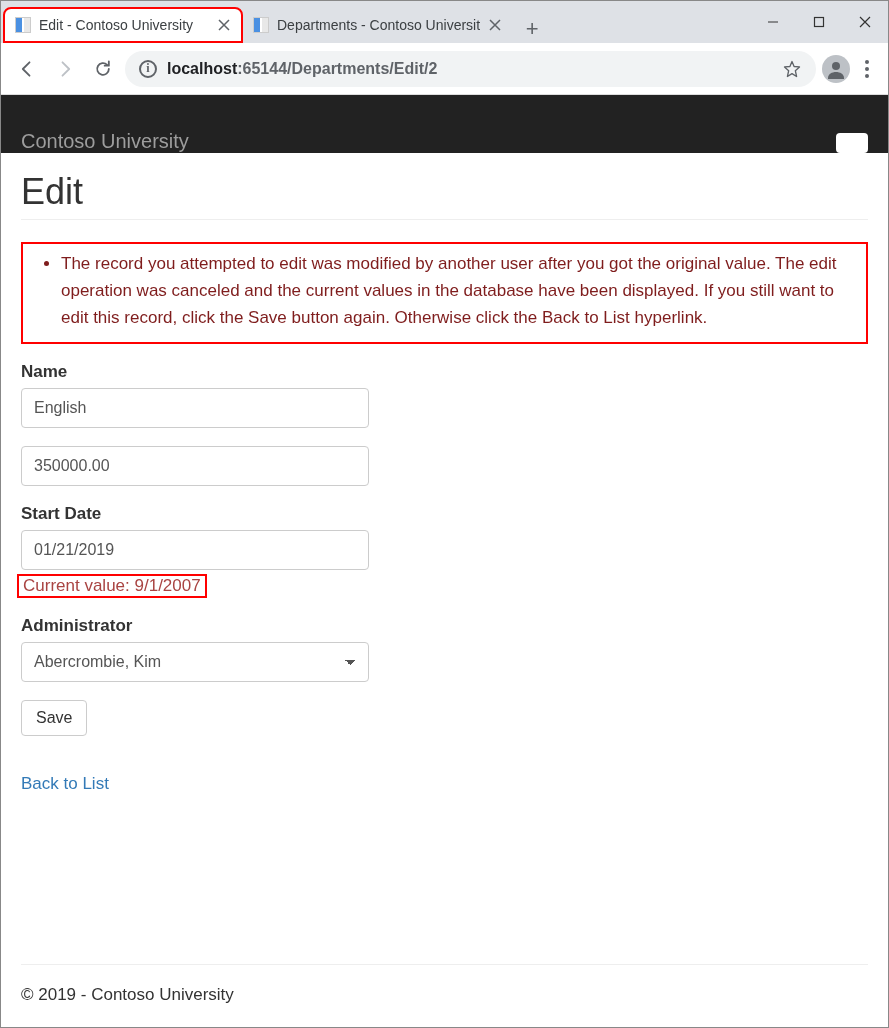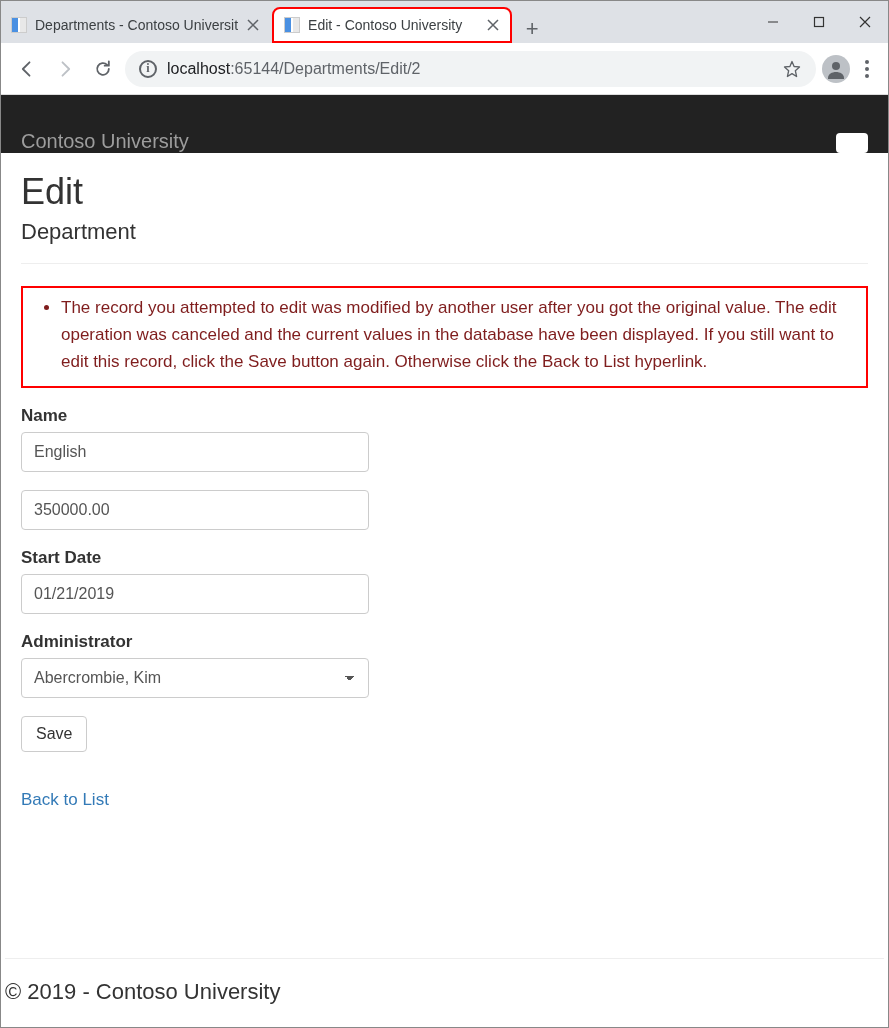--- a/index.html
+++ b/index.html
@@ -18,21 +18,21 @@
     .newtab { width: 28px; height: 28px; display: flex; align-items: center; justify-content: center; color: #5f6368; font-size: 22px; cursor: pointer; margin-left: 6px; }
     .winbtns { margin-left: auto; display: flex; }
     .winbtn { width: 46px; height: 32px; display: flex; align-items: center; justify-content: center; color: #333; cursor: pointer; }
     .winbtn svg { width: 12px; height: 12px; }
 
     .toolbar { display: flex; align-items: center; background: #fff; height: 52px; padding: 0 10px; border-bottom: 1px solid #ddd; gap: 6px; }
     .nav-btn { width: 32px; height: 32px; display: flex; align-items: center; justify-content: center; color: #5f6368; border-radius: 50%; cursor: pointer; }
     .nav-btn.disabled { color: #bdc1c6; }
     .omnibox { flex: 1; display: flex; align-items: center; background: #f1f3f4; border-radius: 18px; height: 36px; padding: 0 14px; gap: 10px; font-size: 16px; color: #202124; }
     .omnibox .info { width: 18px; height: 18px; border: 2px solid #5f6368; border-radius: 50%; display: flex; align-items: center; justify-content: center; font-size: 12px; font-weight: bold; color: #5f6368; flex-shrink: 0; font-family: serif; }
-    .omnibox .url { flex: 1; white-space: nowrap; overflow: hidden; }
+    .omnibox .url { flex: 1; white-space: nowrap; overflow: hidden; font-weight: bold; }
     .omnibox .url .host { color: #202124; }
     .omnibox .url .rest { color: #5f6368; }
     .star { width: 20px; height: 20px; color: #5f6368; cursor: pointer; }
     .avatar { width: 28px; height: 28px; border-radius: 50%; background: #bdc1c6; display: flex; align-items: center; justify-content: center; }
     .avatar svg { width: 24px; height: 24px; fill: #5f6368; }
     .kebab { width: 22px; display: flex; flex-direction: column; align-items: center; gap: 3px; cursor: pointer; }
     .kebab span { width: 4px; height: 4px; background: #5f6368; border-radius: 50%; }
 
     
     .navbar { background: #222; color: #9d9d9d; height: 58px; display: flex; align-items: flex-end; padding: 0 20px; }
@@ -50,41 +50,41 @@
 
     .form-group { margin-bottom: 18px; }
     .form-group label { display: block; font-weight: bold; font-size: 17px; margin-bottom: 6px; color: #333; }
     .form-control { width: 348px; height: 40px; padding: 6px 12px; font-size: 16px; color: #555; background: #fff; border: 1px solid #ccc; border-radius: 4px; }
     select.form-control { appearance: none; -webkit-appearance: none; background-image: linear-gradient(45deg, transparent 50%, #555 50%), linear-gradient(135deg, #555 50%, transparent 50%); background-position: calc(100% - 18px) 17px, calc(100% - 13px) 17px; background-size: 5px 5px, 5px 5px; background-repeat: no-repeat; }
     .field-validation { display: inline-block; color: #a94442; font-size: 17px; border: 2px solid red; padding: 0 4px; margin-top: 4px; margin-left: -4px; }
 
     .btn { display: inline-block; padding: 8px 14px; font-size: 16px; border: 1px solid #ccc; background: #fff; border-radius: 4px; cursor: pointer; color: #333; }
     .backlink { color: #337ab7; text-decoration: none; font-size: 17px; cursor: pointer; display: inline-block; margin-top: 20px; }
 
-    .footer { padding: 22px 4px; font-size: 22px; color: #333; }
+    .footer { padding: 22px 20px; font-size: 17px; color: #333; }
     .footer .hr2 { border-top: 1px solid #eee; margin-bottom: 20px; }
   </style>
 </head>
 <body>
 
 <div class="chrome">
   <div class="titlebar">
     <div class="tabs">
-      <div class="tab inactive">
+      <div class="tab active">
         <span class="favicon"></span>
-        <span class="tab-title">Departments - Contoso Universit</span>
+        <span class="tab-title">Edit - Contoso University</span>
         <span class="close">
           <svg viewBox="0 0 14 14">
               <path d="M2 2 L12 12 M12 2 L2 12" stroke="currentColor" stroke-width="1.5" fill="none"></path>
             </svg>
         </span>
       </div>
-      <div class="tab active">
+      <div class="tab inactive">
         <span class="favicon"></span>
-        <span class="tab-title">Edit - Contoso University</span>
+        <span class="tab-title">Departments - Contoso Universit</span>
         <span class="close">
           <svg viewBox="0 0 14 14">
               <path d="M2 2 L12 12 M12 2 L2 12" stroke="currentColor" stroke-width="1.5" fill="none"></path>
             </svg>
         </span>
       </div>
       <div class="newtab">+</div>
     </div>
     <div class="winbtns">
       <div class="winbtn">
@@ -146,41 +146,41 @@
   </div>
 </div>
 
 <div class="navbar">
   <span class="brand">Contoso University</span>
   <span class="toggle"></span>
 </div>
 
 <div class="page">
   <h2 class="title">Edit</h2>
-  <h4 class="subtitle">Department</h4>
   <hr class="hr">
 
   <div class="errorbox">
     <ul>
         <li>The record you attempted to edit was modified by another user after you got the original value. The edit operation was canceled and the current values in the database have been displayed. If you still want to edit this record, click the Save button again. Otherwise click the Back to List hyperlink.</li>
       </ul>
   </div>
 
   <div class="form-group">
     <label>Name</label>
     <input class="form-control" type="text" value="English" style="">
   </div>
 
   <div class="form-group">
     <input class="form-control" type="text" value="350000.00" style="">
   </div>
 
   <div class="form-group">
     <label>Start Date</label>
     <input class="form-control" type="text" value="01/21/2019" style="">
+    <div><span class="field-validation">Current value: 9/1/2007</span></div>
   </div>
 
   <div class="form-group">
     <label>Administrator</label>
     <select class="form-control">
       <option>Abercrombie, Kim</option>
     </select>
   </div>
 
   <div class="form-group">

